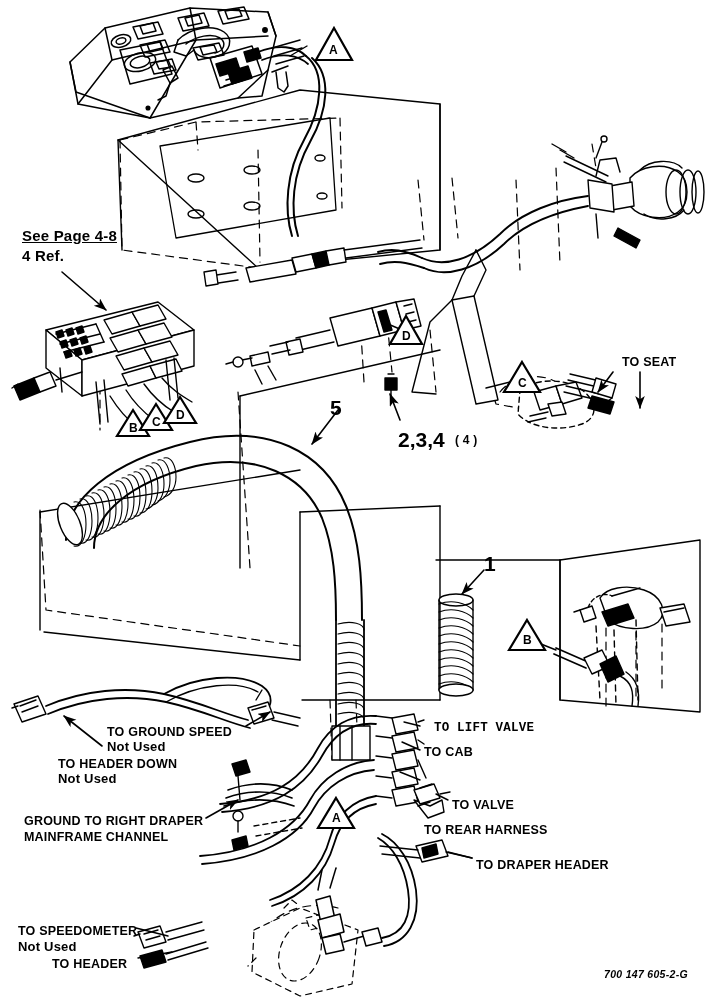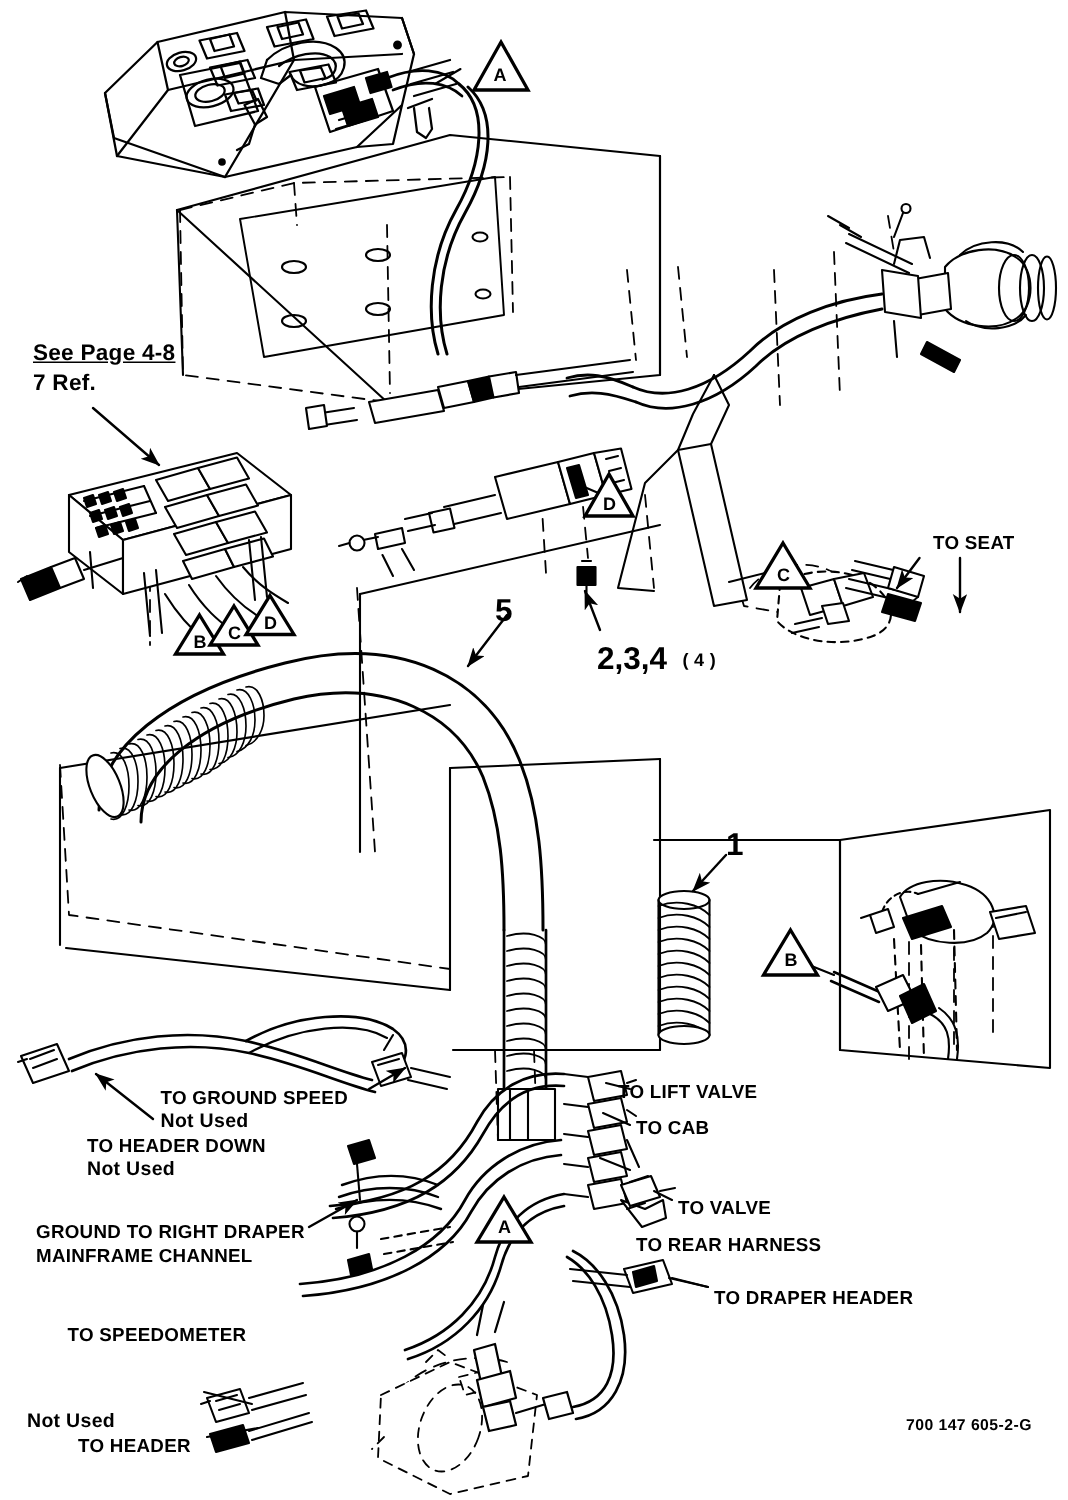--- a/index.html
+++ b/index.html
@@ -479,52 +479,52 @@
     <polygon points="522,362 540,392 504,392"></polygon>
     <polygon points="133,410 149,436 117,436"></polygon>
     <polygon points="156,404 172,430 140,430"></polygon>
     <polygon points="180,397 196,423 164,423"></polygon>
     <polygon points="527,620 545,650 509,650"></polygon>
     <polygon points="336,798 354,828 318,828"></polygon>
   </g>
 </svg>
 
 <div class="lbl lbl-cap" style="left:22px;top:228px;font-size:15px;text-decoration:underline;">See Page 4-8</div>
-<div class="lbl lbl-cap" style="left:22px;top:248px;font-size:15px;">7 Ref.</div>
+<div class="lbl lbl-cap" style="left:22px;top:248px;font-size:15px;">4 Ref.</div>
 
 <div class="callout-num" style="left:330px;top:396px;">5</div>
 <div class="callout-num" style="left:484px;top:552px;">1</div>
 <div class="callout-num" style="left:398px;top:428px;">2,3,4</div>
 <div class="lbl" style="left:455px;top:434px;font-size:12px;">( 4 )</div>
 
 <div class="lbl lbl-cap" style="left:622px;top:355px;">TO SEAT</div>
 
-<div class="lbl lbl-cap" style="left:412px;top:721px;">TO LIFT VALVE</div>
+<div class="lbl lbl-cap" style="left:434px;top:721px;font-family:Liberation Mono, monospace;">TO LIFT VALVE</div>
 <div class="lbl lbl-cap" style="left:424px;top:745px;text-align:right;">TO CAB</div>
 <div class="lbl lbl-cap" style="left:424px;top:775px;margin-top:48px;">TO REAR HARNESS</div>
 <div class="lbl lbl-cap" style="left:452px;top:798px;">TO VALVE</div>
 <div class="lbl lbl-cap" style="left:476px;top:858px;">TO DRAPER HEADER</div>
 
 <div class="lbl lbl-cap" style="left:107px;top:725px;">TO GROUND SPEED</div>
 <div class="lbl lbl-sub" style="left:107px;top:740px;">Not Used</div>
 
 <div class="lbl lbl-cap" style="left:58px;top:757px;">TO HEADER DOWN</div>
 <div class="lbl lbl-sub" style="left:58px;top:772px;">Not Used</div>
 
 <div class="lbl lbl-cap" style="left:24px;top:814px;">GROUND TO RIGHT DRAPER</div>
 <div class="lbl lbl-cap" style="left:24px;top:830px;">MAINFRAME CHANNEL</div>
 
-<div class="lbl lbl-cap" style="left:18px;top:883px;margin-left:27px;">TO SPEEDOMETER</div>
+<div class="lbl lbl-cap" style="left:18px;top:924px;">TO SPEEDOMETER</div>
 <div class="lbl lbl-sub" style="left:18px;top:940px;">Not Used</div>
 <div class="lbl lbl-cap" style="left:52px;top:957px;">TO HEADER</div>
 
 <div class="lbl tri-txt" style="left:329px;top:44px;">A</div>
 <div class="lbl tri-txt" style="left:402px;top:330px;">D</div>
 <div class="lbl tri-txt" style="left:518px;top:377px;">C</div>
 <div class="lbl tri-txt" style="left:129px;top:422px;">B</div>
 <div class="lbl tri-txt" style="left:152px;top:416px;">C</div>
 <div class="lbl tri-txt" style="left:176px;top:409px;">D</div>
 <div class="lbl tri-txt" style="left:523px;top:634px;">B</div>
 <div class="lbl tri-txt" style="left:332px;top:812px;">A</div>
 
-<div class="pn" style="left:604px;top:944px;">700 147 605-2-G</div>
+<div class="pn" style="left:604px;top:968px;font-style:italic;">700 147 605-2-G</div>
 
 </div>
 
 </body></html>

